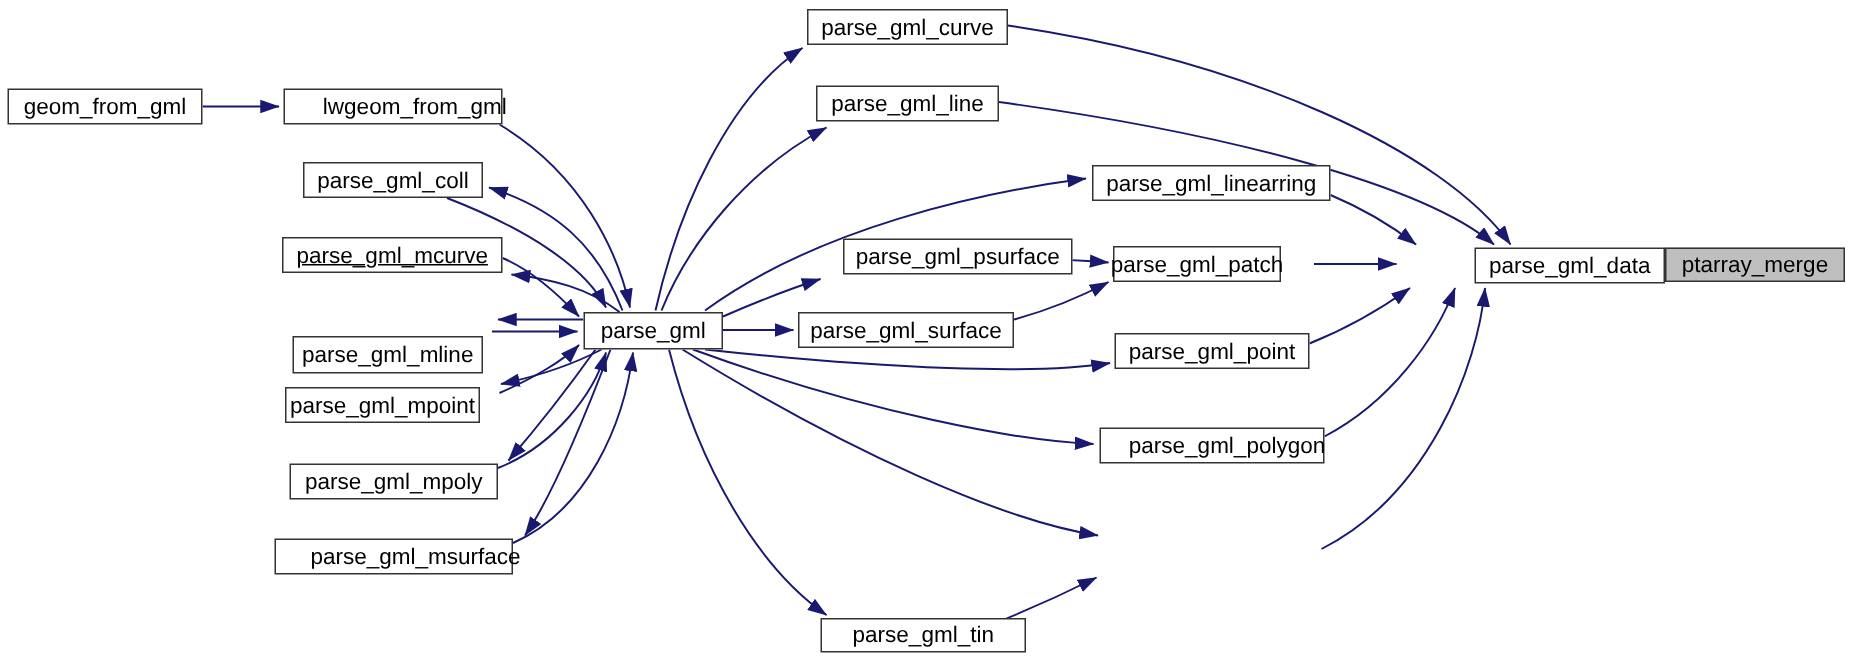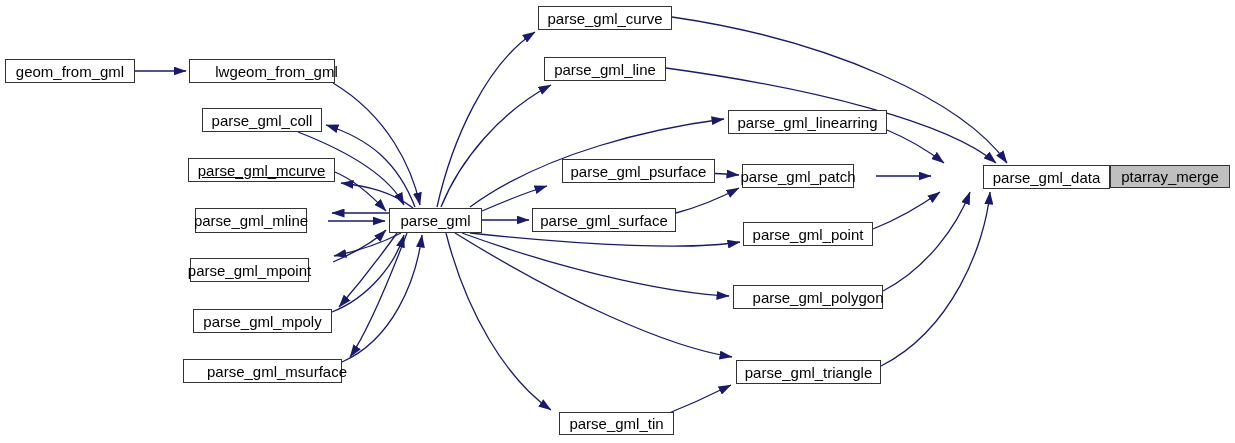--- a/index.html
+++ b/index.html
@@ -67,30 +67,29 @@
       <path d="M873,229 Q908,215 940,192" class="edge" stroke="#191970" marker-end="url(#arrow)"></path>
       <path d="M883,291 C927,268 957,226 970,192" class="edge" stroke="#191970" marker-end="url(#arrow)"></path>
       <path d="M881,366 C952,330 985,245 990,192" class="edge" stroke="#191970" marker-end="url(#arrow)"></path>
       <path d="M662,416 Q697,402 731,385" class="edge" stroke="#191970" marker-end="url(#arrow)"></path>
       <path d="M1062,177 L1104,177" class="edge" stroke="#191970" marker-end="url(#arrow)"></path>
     </svg>
     <div class="node" style="left: 5px; top: 59px; width: 130px; height: 24px;">geom_from_gml</div>
     <div class="node" style="left: 189px; top: 59px; width: 146px; height: 24px; padding-left: 29px;">lwgeom_from_gml</div>
     <div class="node" style="left: 202px; top: 108px; width: 120px; height: 24px;">parse_gml_coll</div>
     <div class="node" style="left: 188px; top: 158px; width: 147px; height: 24px; text-decoration: underline;">parse_gml_mcurve</div>
-    <div class="node" style="left: 195px; top: 208px; width: 112px; height: 25px;">parse_gml_mline</div>
-    <div class="node" style="left: 190px; top: 258px; width: 119px; height: 24px;">parse_gml_mpoint</div>
+    <div class="node" style="left: 195px; top: 224px; width: 127px; height: 25px;">parse_gml_mline</div>
+    <div class="node" style="left: 190px; top: 258px; width: 130px; height: 24px;">parse_gml_mpoint</div>
     <div class="node" style="left: 193px; top: 309px; width: 139px; height: 24px;">parse_gml_mpoly</div>
     <div class="node" style="left: 183px; top: 359px; width: 159px; height: 24px; padding-left: 29px;">parse_gml_msurface</div>
     <div class="node" style="left: 389px; top: 208px; width: 93px; height: 25px;">parse_gml</div>
     <div class="node" style="left: 538px; top: 6px; width: 134px; height: 24px;">parse_gml_curve</div>
     <div class="node" style="left: 544px; top: 57px; width: 122px; height: 24px;">parse_gml_line</div>
     <div class="node" style="left: 728px; top: 110px; width: 159px; height: 24px;">parse_gml_linearring</div>
     <div class="node" style="left: 527px; top: 159px; width: 153px; height: 24px; margin-left: 35px;">parse_gml_psurface</div>
     <div class="node" style="left: 532px; top: 208px; width: 144px; height: 24px; text-align: right;">parse_gml_surface</div>
     <div class="node" style="left: 742px; top: 164px; width: 112px; height: 24px;">parse_gml_patch</div>
     <div class="node" style="left: 743px; top: 222px; width: 130px; height: 24px;">parse_gml_point</div>
     <div class="node" style="left: 733px; top: 285px; width: 150px; height: 24px; padding-left: 20px;">parse_gml_polygon</div>
-    <div class="node" style="left: 736px; top: 360px; width: 145px; height: 24px;">parse_gml_triangle</div>
-    <div class="node" style="left: 547px; top: 412px; width: 115px; height: 23px; margin-left: 12px;">parse_gml_tin</div>
+    <div class="node" style="left: 547px; top: 412px; width: 137px; height: 23px;">parse_gml_tin</div>
     <div class="node" style="left: 935px; top: 165px; width: 127px; height: 24px; margin-left: 48px;">parse_gml_data</div>
     <div class="node highlight" style="left: 1110px; top: 165px; width: 120px; height: 23px;">ptarray_merge</div>
   </div>
 
 </body></html>

